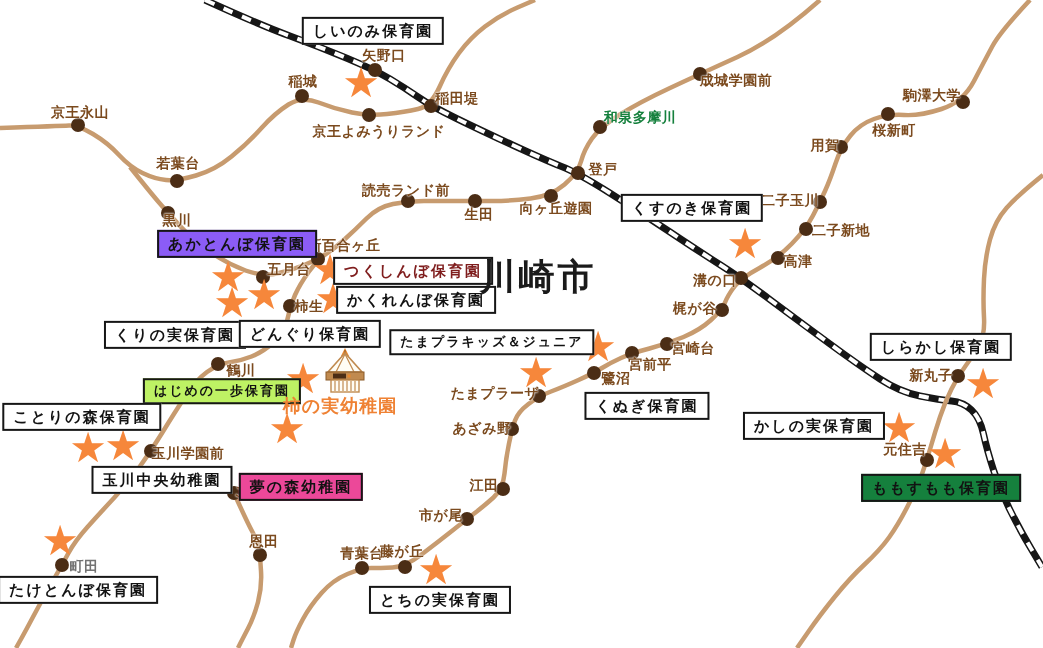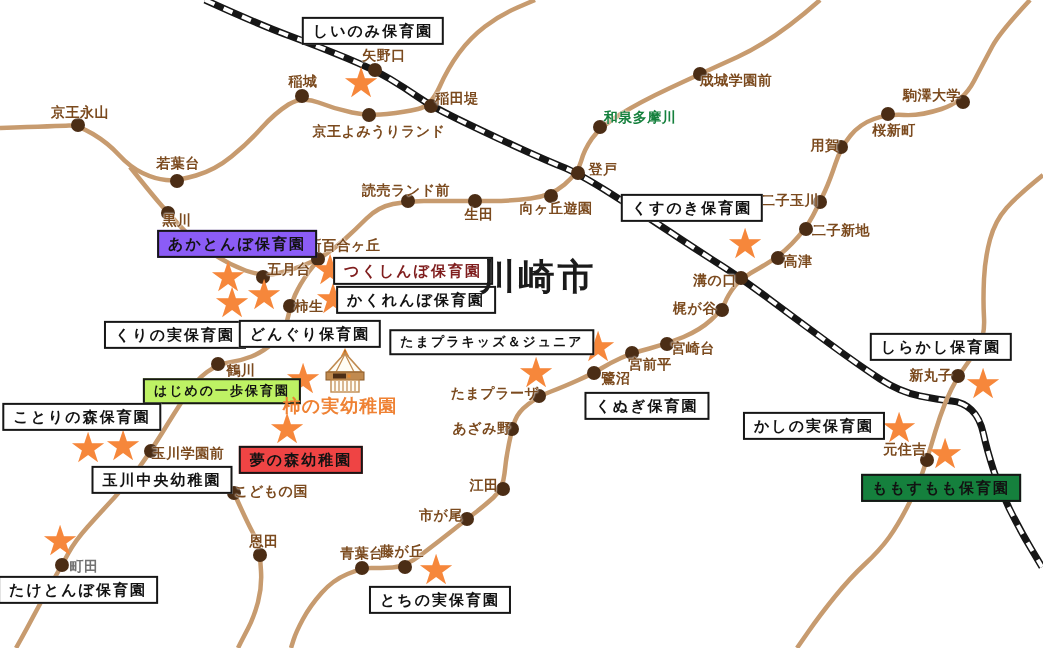--- a/index.html
+++ b/index.html
@@ -162,21 +162,21 @@
       <div class="school" style="left: 222px; top: 391px; font-size: 13px; border-color: rgb(22, 22, 22); color: rgb(18, 18, 18); background: #bef264;">はじめの一歩保育園</div>
       <div class="school" style="left: 492px; top: 342px; font-size: 13px; border-color: rgb(22, 22, 22); color: rgb(18, 18, 18); background: rgb(255, 255, 255);">たまプラキッズ＆ジュニア</div>
       <div class="school" style="left: 692px; top: 208px; border-color: rgb(22, 22, 22); color: rgb(18, 18, 18); background: rgb(255, 255, 255);">くすのき保育園</div>
       <div class="school" style="left: 647px; top: 406px; border-color: rgb(22, 22, 22); color: rgb(18, 18, 18); background: rgb(255, 255, 255);">くぬぎ保育園</div>
       <div class="school" style="left: 941px; top: 347px; border-color: rgb(22, 22, 22); color: rgb(18, 18, 18); background: rgb(255, 255, 255);">しらかし保育園</div>
       <div class="school" style="left: 814px; top: 426px; border-color: rgb(22, 22, 22); color: rgb(18, 18, 18); background: rgb(255, 255, 255);">かしの実保育園</div>
       <div class="school" style="left: 941px; top: 488px; border-color: rgb(22, 22, 22); color: rgb(18, 18, 18); background: #15803d;">ももすもも保育園</div>
       <div class="school" style="left: 82px; top: 417px; border-color: rgb(22, 22, 22); color: rgb(18, 18, 18); background: rgb(255, 255, 255);">ことりの森保育園</div>
       <div class="school" style="left: 162px; top: 480px; border-color: rgb(22, 22, 22); color: rgb(18, 18, 18); background: rgb(255, 255, 255);">玉川中央幼稚園</div>
       <div class="school" style="left: 78px; top: 590px; border-color: rgb(22, 22, 22); color: rgb(18, 18, 18); background: rgb(255, 255, 255);">たけとんぼ保育園</div>
-      <div class="school" style="left: 301px; top: 460px; border-color: rgb(22, 22, 22); color: rgb(18, 18, 18); background: #ef4444;">夢の森幼稚園</div>
+      <div class="school" style="left: 301px; top: 487px; border-color: rgb(22, 22, 22); color: rgb(18, 18, 18); background: #ec4899;">夢の森幼稚園</div>
       <div class="school" style="left: 440px; top: 600px; border-color: rgb(22, 22, 22); color: rgb(18, 18, 18); background: rgb(255, 255, 255);">とちの実保育園</div>
     </div>
 
   <div class="city" id="city-label" style="left: 538px; top: 277px;">川崎市</div>
 
   <div class="featured-icon" id="featured-icon" style="left: 345px; top: 374px;">
     <svg width="42" height="48" viewBox="0 0 42 48" xmlns="http://www.w3.org/2000/svg">
       <polygon points="21,0 17,8 25,8" fill="#E8872E"></polygon>
       <line x1="21" y1="2" x2="21" y2="8" stroke="#8a5a28" stroke-width="1"></line>
       <polygon points="21,5 4,24 38,24" fill="#fffdf5" stroke="#C08A4F" stroke-width="1.6"></polygon>

